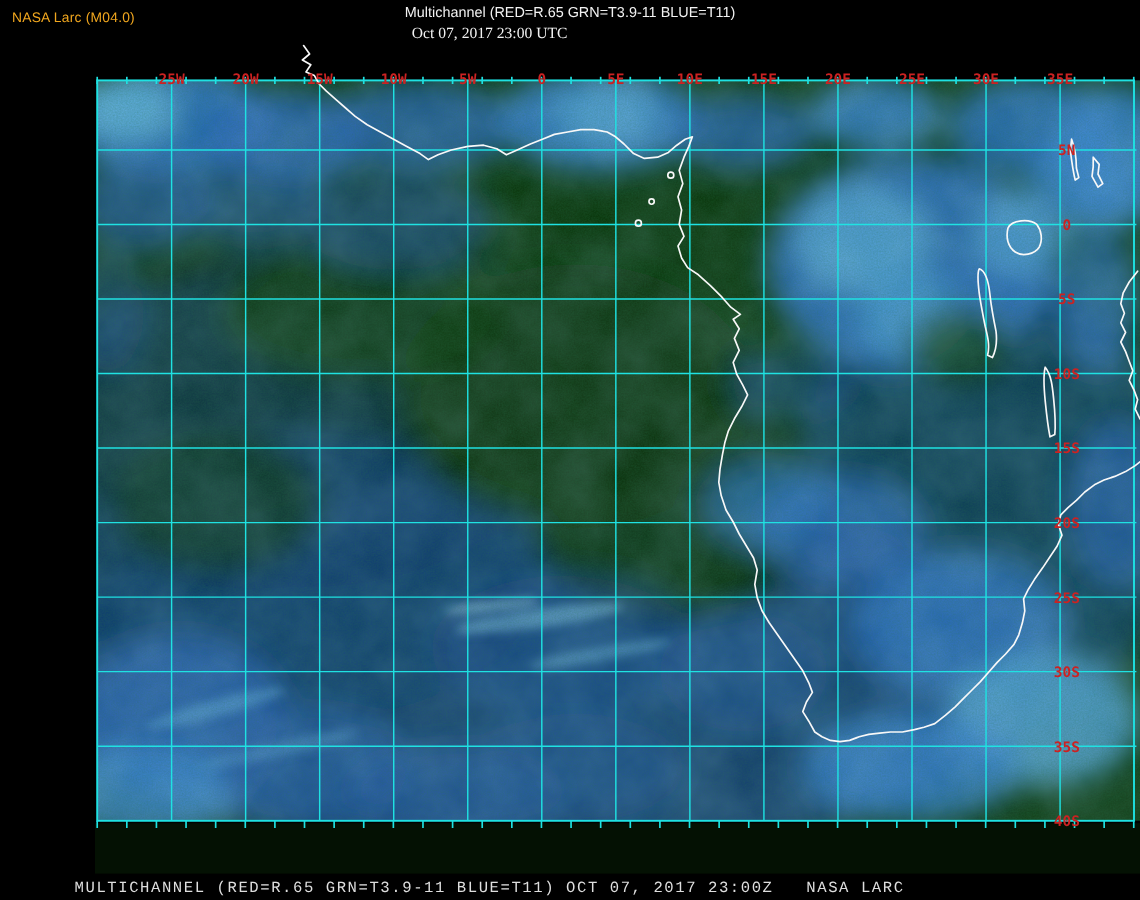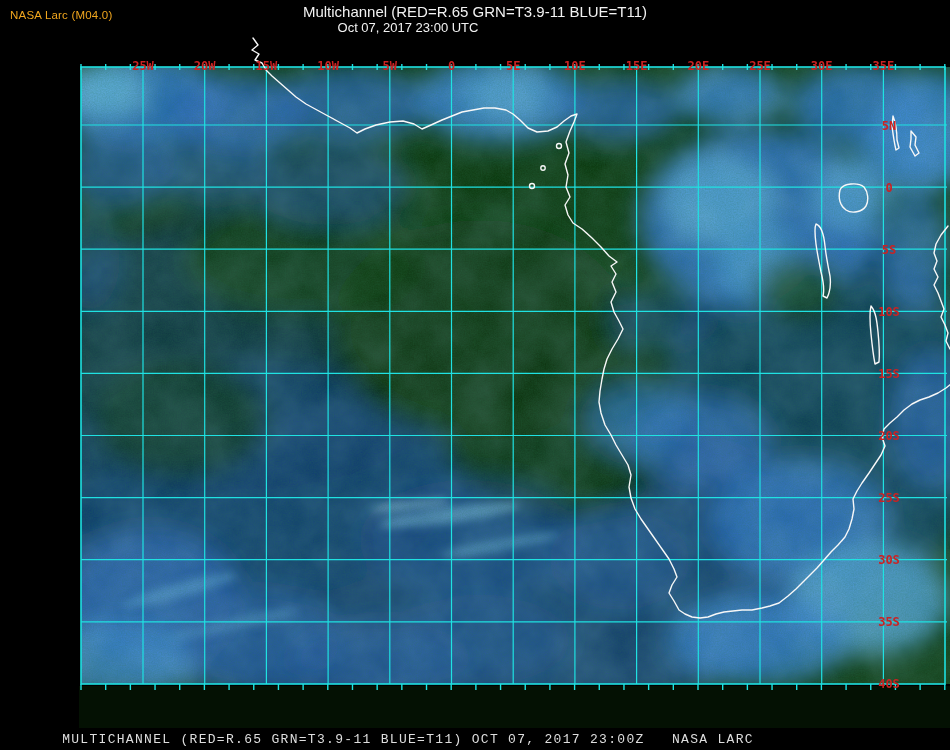--- a/index.html
+++ b/index.html
@@ -1,23 +1,23 @@
 <!DOCTYPE html>
 <html><head>
 <meta charset="utf-8">
 <style>
   html,body{margin:0;padding:0;background:#000;}
   .screen{position:relative;width:950px;height:750px;background:#000;overflow:hidden;
           font-family:"Liberation Sans",sans-serif;}
   .source-label{position:absolute;left:10px;top:9px;font-size:11.5px;color:#f0a61e;
                 letter-spacing:0.2px;text-align:center;}
   .title{position:absolute;left:0;top:3px;width:950px;text-align:center;color:#f2f2f2;
-         font-size:15px;}
+         font-size:12px;}
   .subtitle{position:absolute;left:0;top:20px;width:816px;text-align:center;color:#f2f2f2;
-            font-size:13px;}
+            font-size:13px;font-family:Liberation Serif, serif;}
   .footer{position:absolute;left:0;top:732px;width:816px;text-align:center;color:#dedede;
           font-family:"Liberation Mono",monospace;font-size:13px;letter-spacing:1.3px;
           white-space:pre;}
   svg{position:absolute;left:0;top:0;}
   .lon-label,.lat-label{font-family:"DejaVu Sans Mono",monospace;font-weight:bold;
                         font-size:12px;}
 </style>
 </head>
 <body>
 

